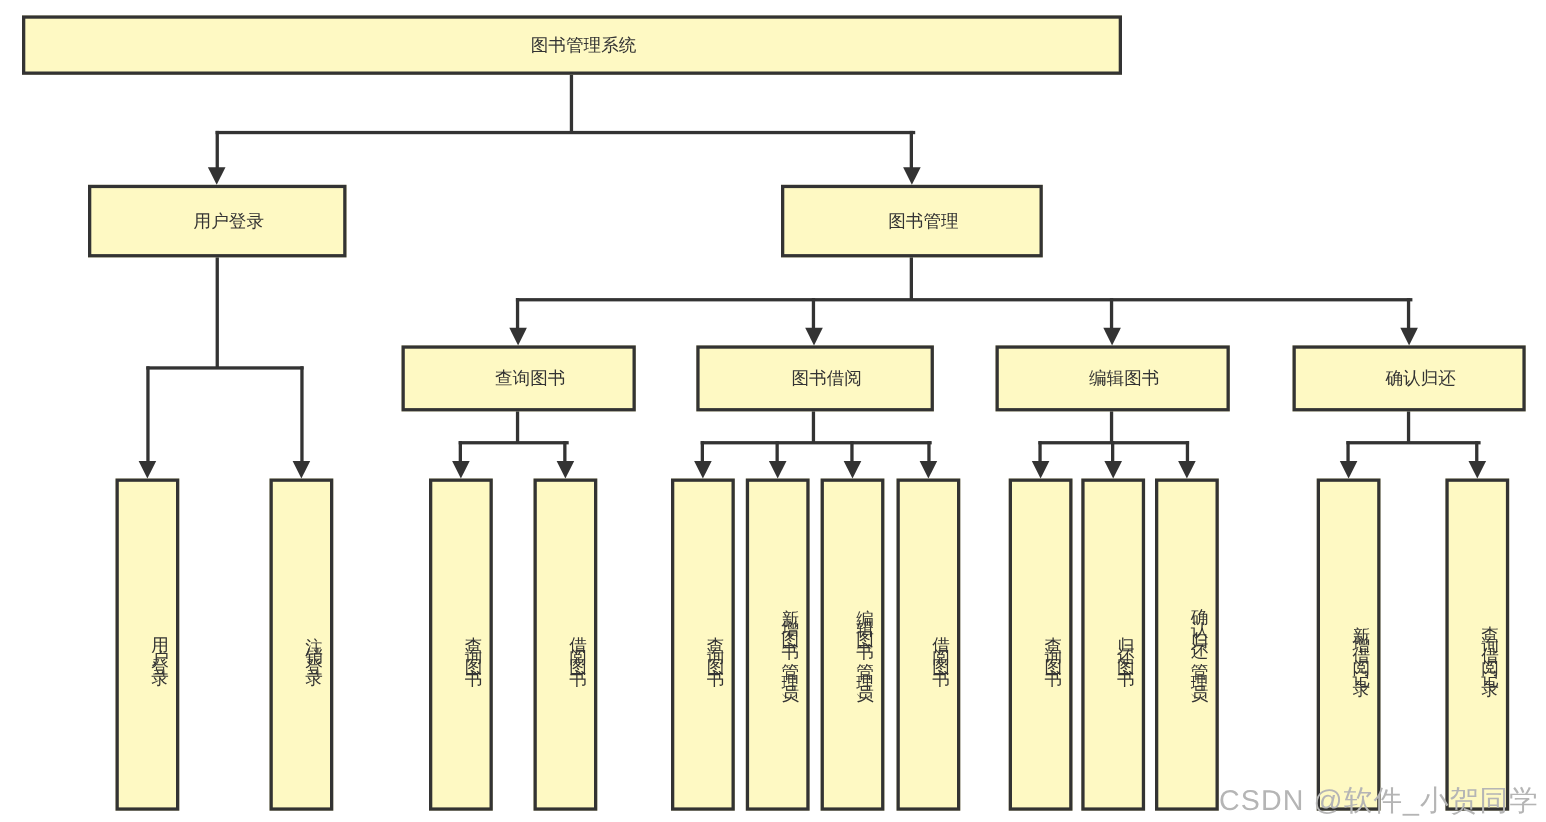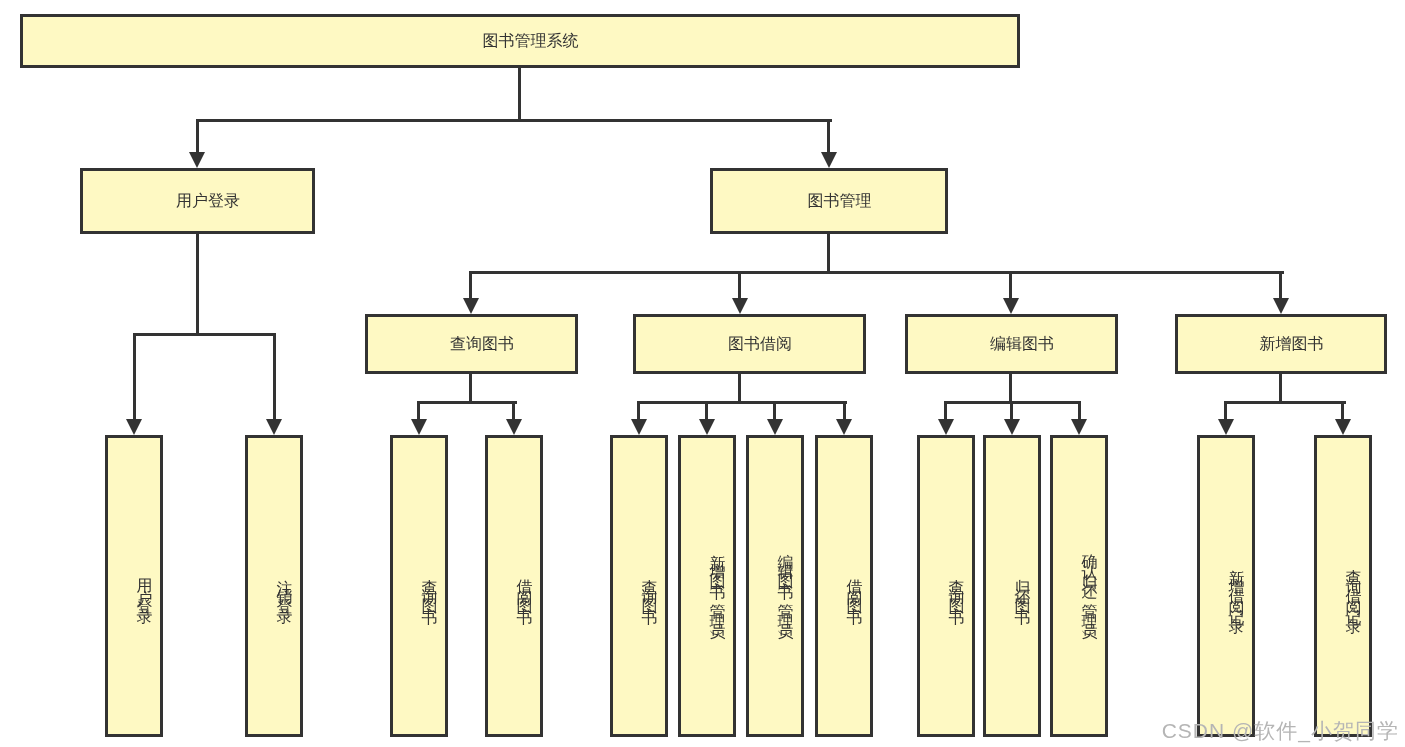--- a/index.html
+++ b/index.html
@@ -17,21 +17,21 @@
     writing-mode:vertical-rl; text-orientation:mixed;
     letter-spacing:10px; line-height:1; white-space:normal;
   }
   .line { position:absolute; background:#333333; }
   .arw {
     position:absolute; width:0; height:0;
     border-left:8px solid transparent; border-right:8px solid transparent;
     border-top:16px solid #333333;
   }
   .watermark {
-    position:absolute; right:6px; bottom:2px; font-size:21px;
+    position:absolute; right:6px; bottom:2px; font-size:26px;
     color:#b5b5b5; letter-spacing:1px; z-index:5;
   }
 </style>
 </head>
 <body>
 
 <div class="canvas">
 
   <div class="box" style="left:20px;top:14px;width:1000px;height:54px">
     <span class="lbl">图书管理系统</span>
@@ -42,30 +42,30 @@
   </div>
 
   <div class="box" style="left:710px;top:168px;width:238px;height:66px">
     <span class="lbl">图书管理</span>
   </div>
 
   <div class="box" style="left:365px;top:314px;width:213px;height:60px">
     <span class="lbl">查询图书</span>
   </div>
 
-  <div class="box" style="left:633px;top:314px;width:233px;height:60px">
+  <div class="box" style="left:633px;top:314px;width:216px;height:60px">
     <span class="lbl">图书借阅</span>
   </div>
 
   <div class="box" style="left:905px;top:314px;width:213px;height:60px">
     <span class="lbl">编辑图书</span>
   </div>
 
   <div class="box" style="left:1175px;top:314px;width:212px;height:60px">
-    <span class="lbl">新增图书</span>
+    <span class="lbl">确认归还</span>
   </div>
 
   <div class="box v" style="left:105px;top:435px;width:58px;height:302px">
     <span class="lbl">用户登录</span>
   </div>
 
   <div class="box v" style="left:245px;top:435px;width:58px;height:302px">
     <span class="lbl">注销登录</span>
   </div>
 

